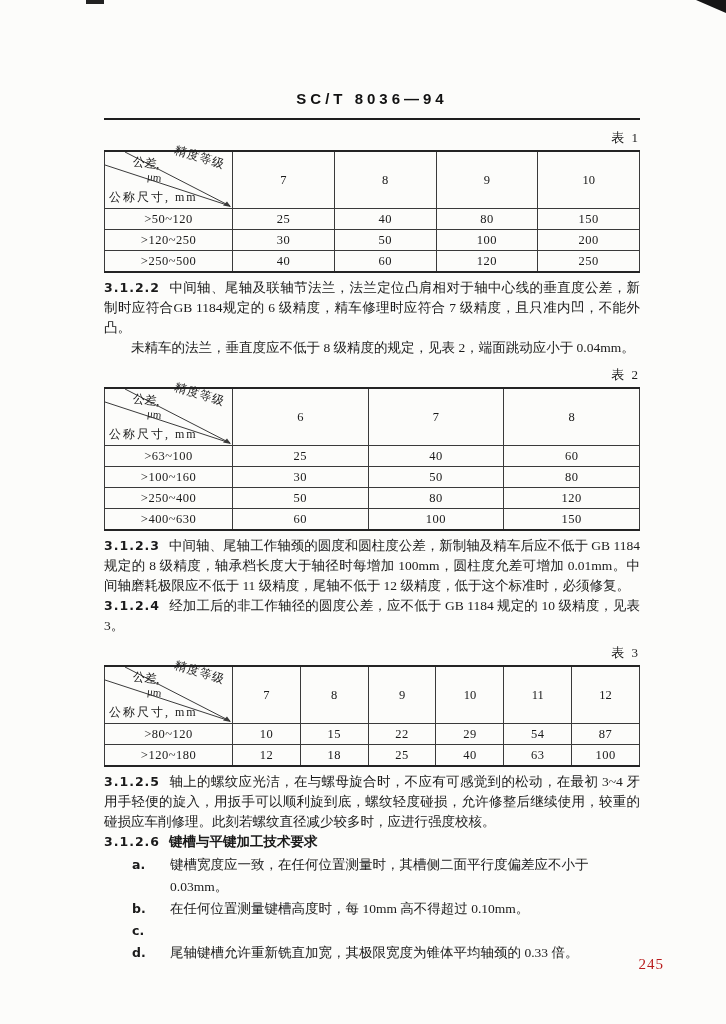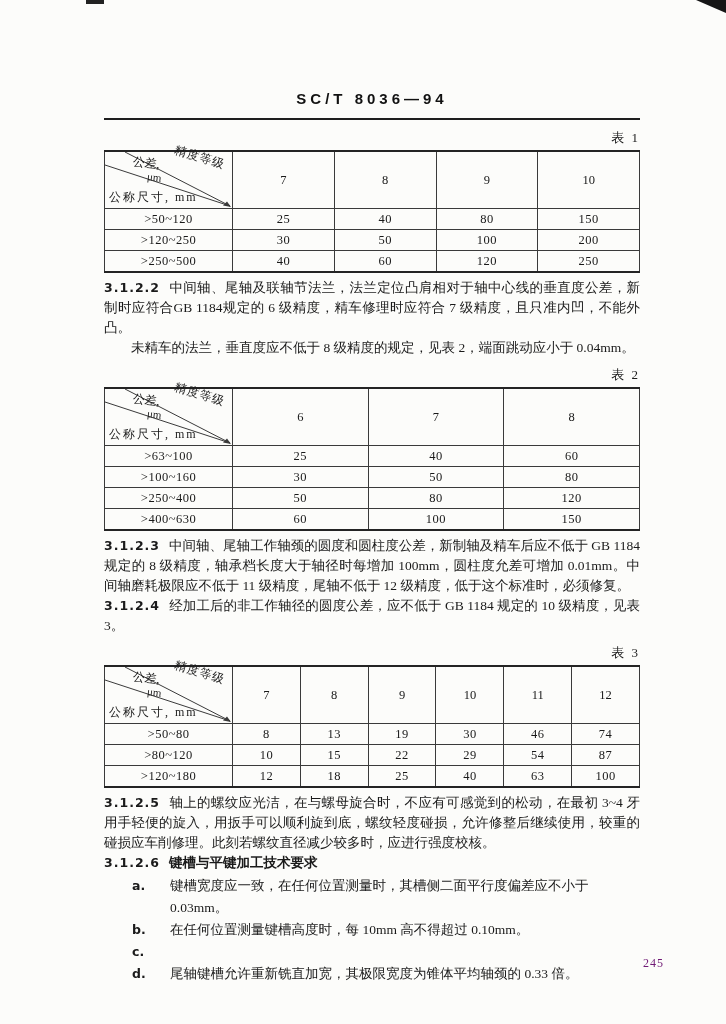--- a/index.html
+++ b/index.html
@@ -36,21 +36,21 @@
   .para{width:536px;font-size:13.5px;line-height:20px;text-align:justify;margin:0;color:#1a1a1a;}
   .para.mt{margin-top:5px;}
   .secnum{font-family:"DejaVu Sans",sans-serif;font-weight:bold;font-size:12.5px;
     letter-spacing:1px;margin-right:9px;}
   .indent{text-indent:2em;}
   .bold{font-weight:bold;}
   .items{margin-top:2px;}
   .item{display:flex;margin:0;font-size:13.5px;line-height:22px;color:#1a1a1a;}
   .item .marker{font-family:"DejaVu Sans",sans-serif;font-weight:bold;font-size:12.5px;
     margin-left:28px;width:38px;flex:0 0 auto;}
-  .page-number{position:absolute;top:956px;right:62px;font-size:12px;color:#701a75;letter-spacing:1px;margin-left:20px;}
+  .page-number{position:absolute;top:956px;right:62px;font-size:15px;color:#b91c1c;letter-spacing:1px;margin-left:20px;}
 </style>
 </head>
 <body>
 
 <div class="artifact-tl"></div>
 <div class="artifact-tr"></div>
 
 <div class="content">
 
   <div class="doc-header">SC/T 8036—94</div>
@@ -165,29 +165,20 @@
           <span class="c-size">公称尺寸, mm</span>
         </td>
       <td class="gcell">7</td>
           <td class="gcell">8</td>
           <td class="gcell">9</td>
           <td class="gcell">10</td>
           <td class="gcell">11</td>
           <td class="gcell">12</td>
         </tr>
         <tr>
-          <td class="scell">&gt;50~80</td>
-          <td class="vcell">8</td>
-          <td class="vcell">13</td>
-          <td class="vcell">19</td>
-          <td class="vcell">30</td>
-          <td class="vcell">46</td>
-          <td class="vcell">74</td>
-        </tr>
-        <tr>
           <td class="scell">&gt;80~120</td>
           <td class="vcell">10</td>
           <td class="vcell">15</td>
           <td class="vcell">22</td>
           <td class="vcell">29</td>
           <td class="vcell">54</td>
           <td class="vcell">87</td>
         </tr>
         <tr>
           <td class="scell">&gt;120~180</td>

